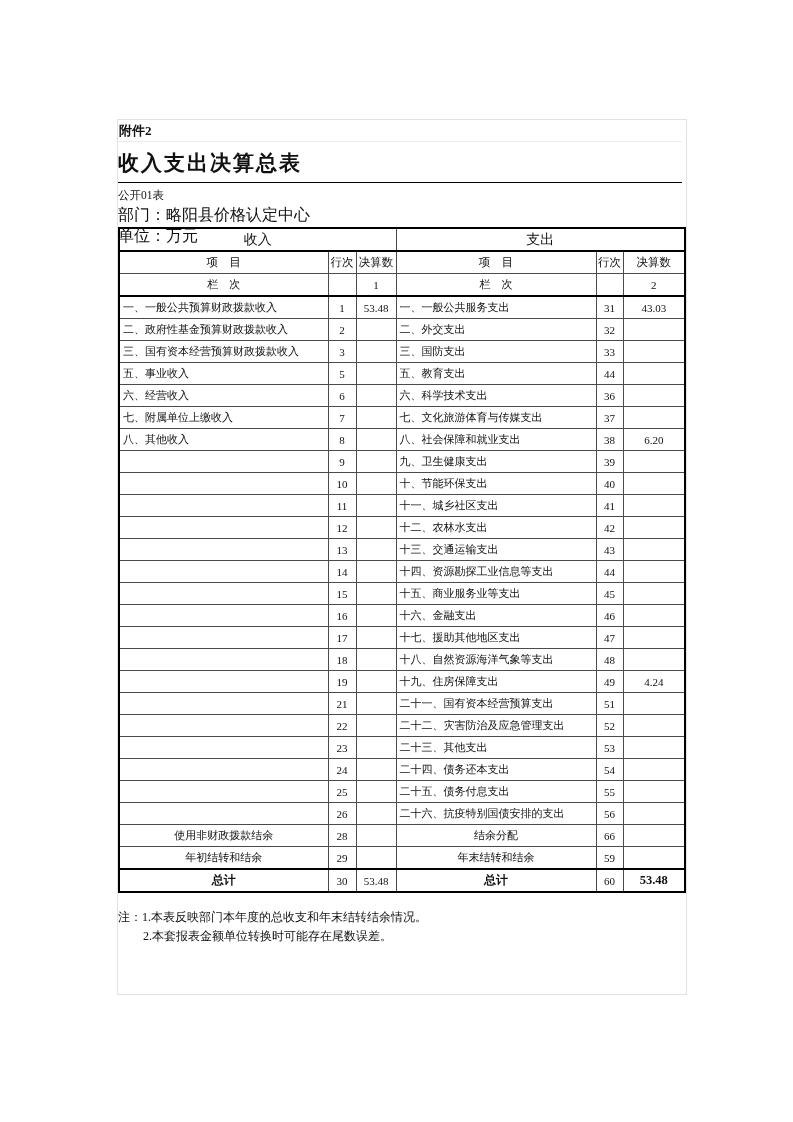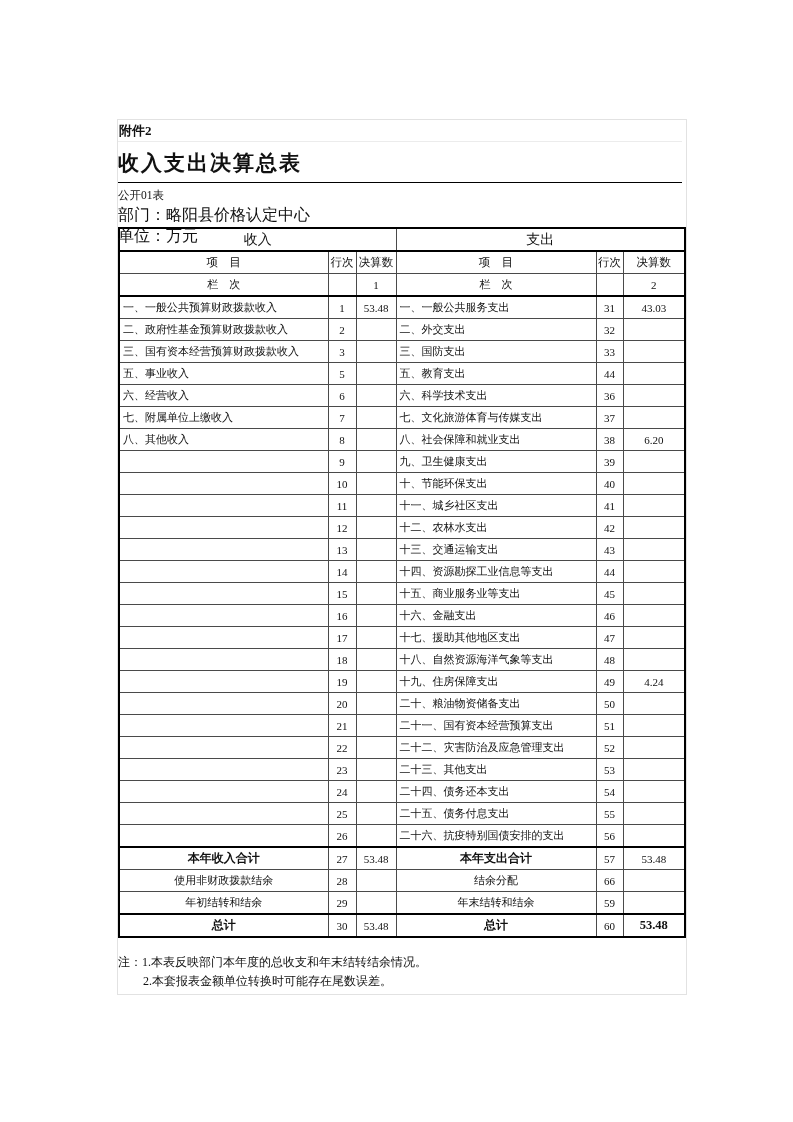--- a/index.html
+++ b/index.html
@@ -234,28 +234,20 @@
         <tr class="data-row">
           <td class="item"></td>
           <td class="num">19</td>
           <td class="num"></td>
           <td class="item">十九、住房保障支出</td>
           <td class="num">49</td>
           <td class="val2">4.24</td>
         </tr>
         <tr class="data-row">
           <td class="item"></td>
-          <td class="num">20</td>
-          <td class="num"></td>
-          <td class="item">二十、粮油物资储备支出</td>
-          <td class="num">50</td>
-          <td class="val2"></td>
-        </tr>
-        <tr class="data-row">
-          <td class="item"></td>
           <td class="num">21</td>
           <td class="num"></td>
           <td class="item">二十一、国有资本经营预算支出</td>
           <td class="num">51</td>
           <td class="val2"></td>
         </tr>
         <tr class="data-row">
           <td class="item"></td>
           <td class="num">22</td>
           <td class="num"></td>
@@ -287,28 +279,20 @@
           <td class="num">55</td>
           <td class="val2"></td>
         </tr>
         <tr class="data-row">
           <td class="item"></td>
           <td class="num">26</td>
           <td class="num"></td>
           <td class="item">二十六、抗疫特别国债安排的支出</td>
           <td class="num">56</td>
           <td class="val2"></td>
-        </tr>
-        <tr class="footer footer-first">
-          <td class="flabel">本年收入合计</td>
-          <td class="num">27</td>
-          <td class="num">53.48</td>
-          <td class="flabel">本年支出合计</td>
-          <td class="num">57</td>
-          <td class="val2">53.48</td>
         </tr>
         <tr class="footer">
           <td class="flabel">使用非财政拨款结余</td>
           <td class="num">28</td>
           <td class="num"></td>
           <td class="flabel">结余分配</td>
           <td class="num">66</td>
           <td class="val2"></td>
         </tr>
         <tr class="footer">

